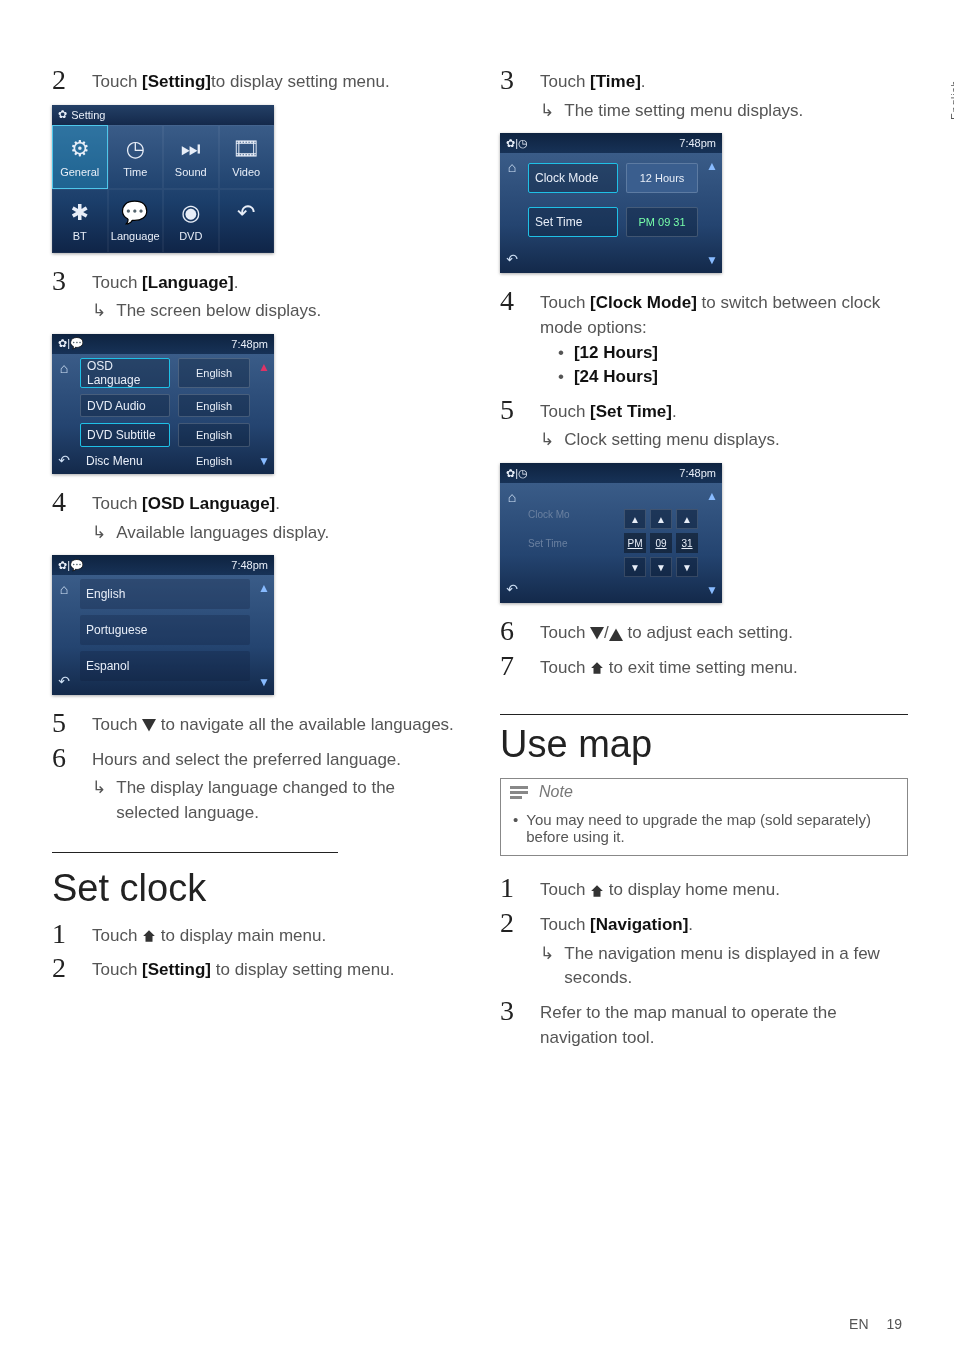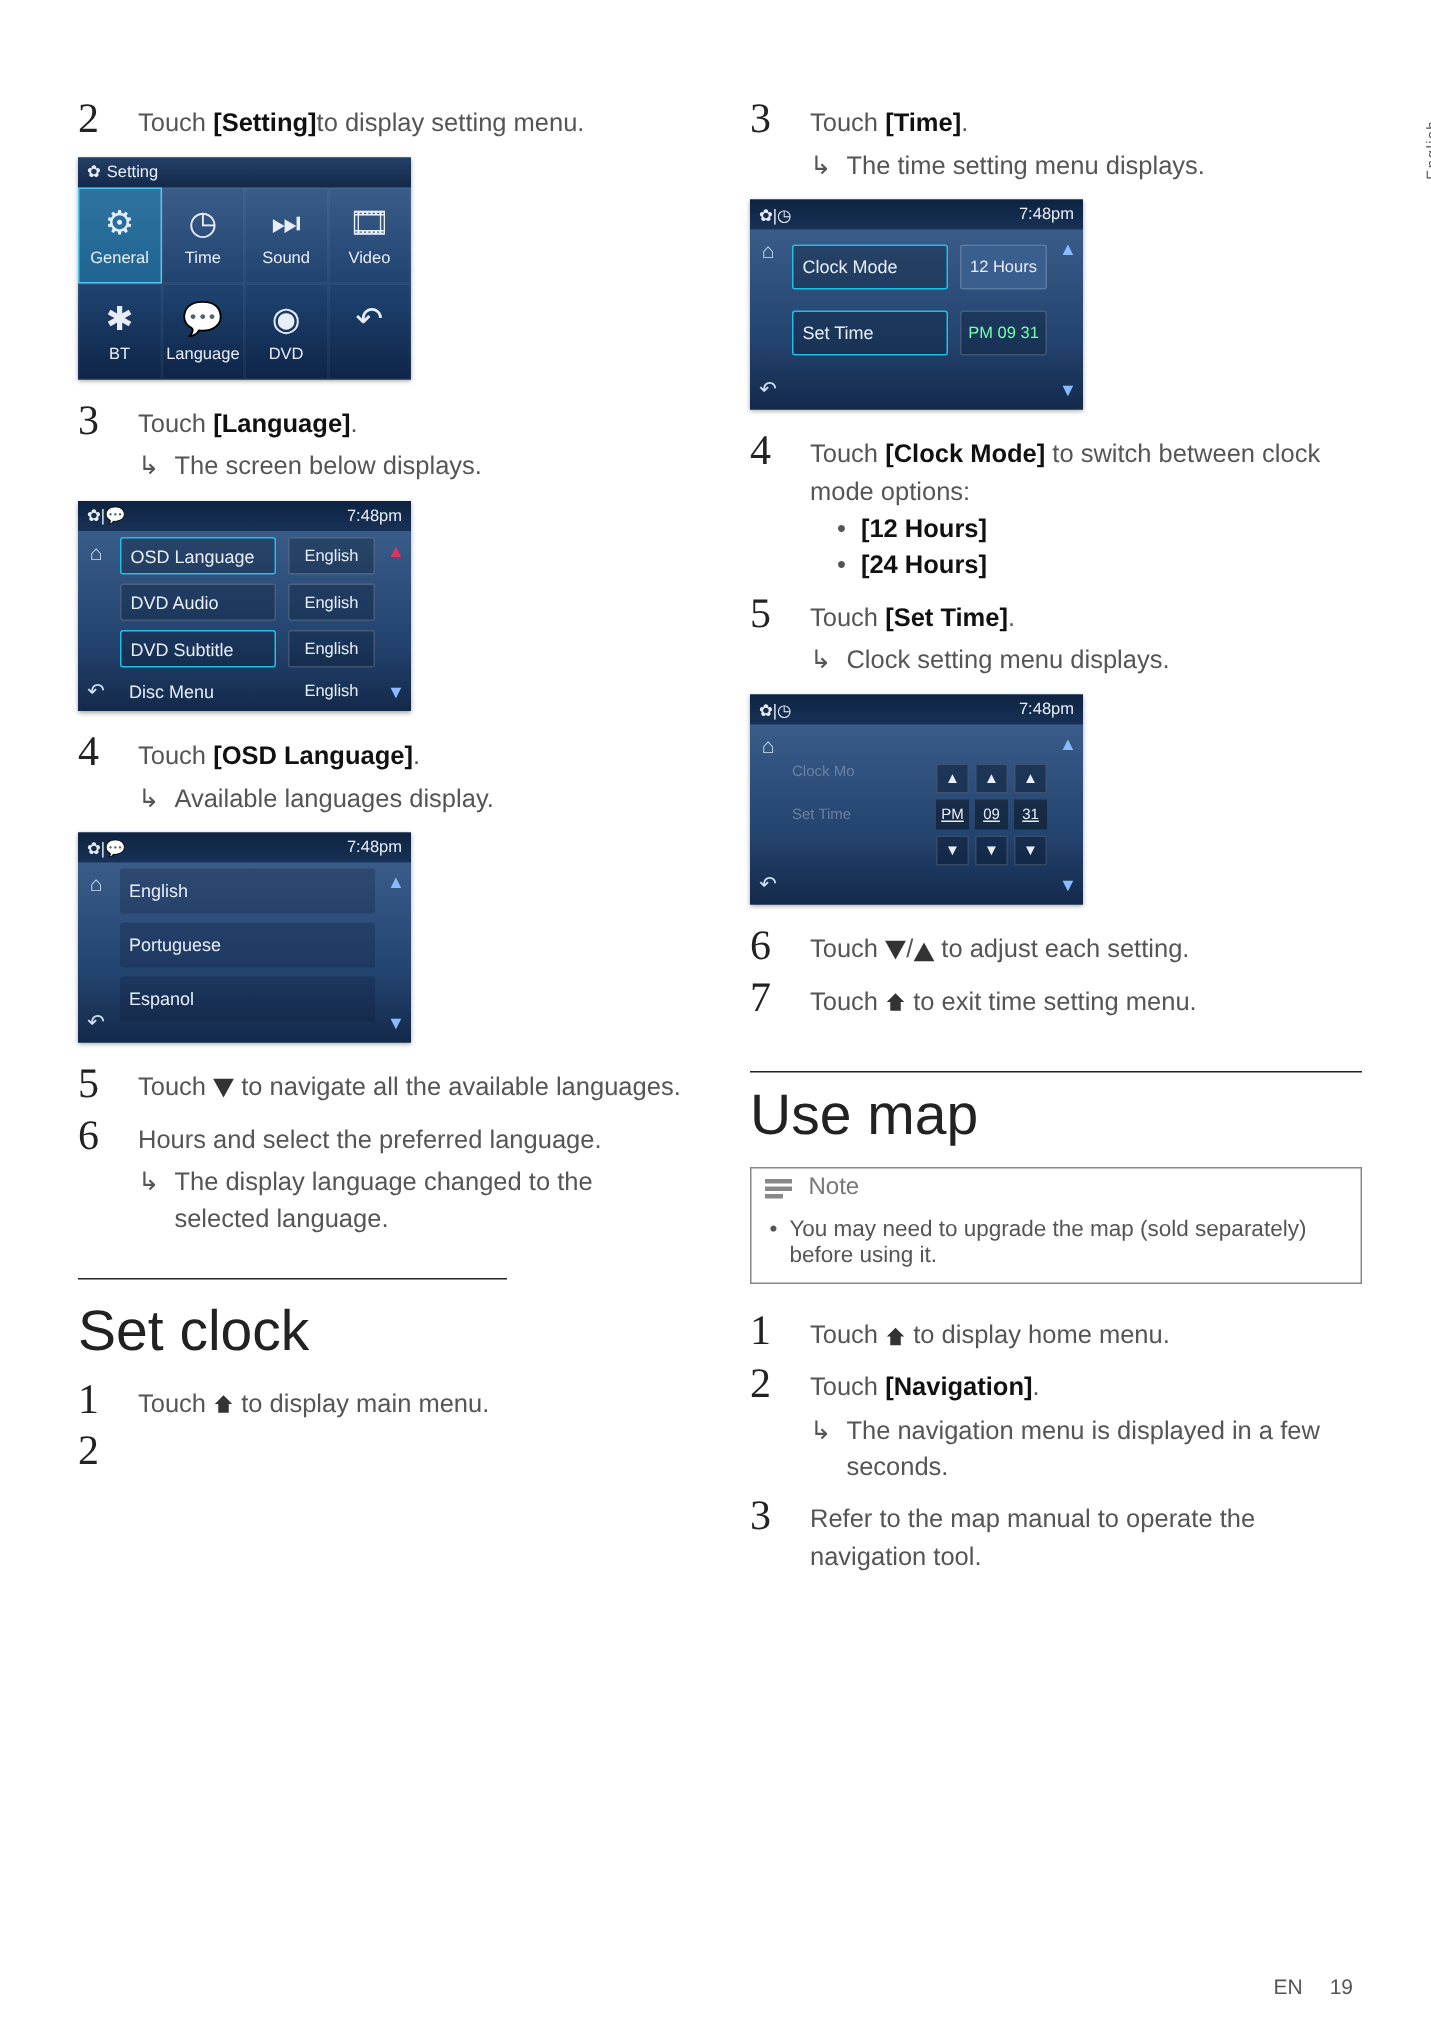--- a/index.html
+++ b/index.html
@@ -17,35 +17,35 @@
   .step-body .sub { display: flex; gap: 10px; margin: 4px 0 0 0; }
   .step-body .sub .arrow { flex: none; }
   .bul { display:flex; gap:10px; padding-left:18px; }
   .bul::before { content:"•"; }
 
   .hr { border: none; border-top: 1.5px solid #222; margin: 26px 0 14px 0; width: 70%; }
   .hr2 { border: none; border-top: 1.5px solid #222; margin: 34px 0 8px 0; width: 100%; }
   h2.sect { font-size: 38px; font-weight: 400; color: #222; margin: 0 0 10px 0; }
 
   .note-box { border:1px solid #888; margin:12px 0 18px 0; }
-  .note-head { display:flex; align-items:center; gap:8px; padding:4px 8px; color:#777; }
+  .note-head { display:flex; align-items:center; gap:8px; padding:4px 8px; color:#777;font-style:italic; }
   .note-body { padding:6px 12px 10px 12px; font-size:15px; color:#555; }
   .note-body .nbul { display:flex; gap:8px; }
   .note-body .nbul::before { content:"•"; }
 
   
   .shot { width: 222px; margin: 10px 0 14px 0; box-shadow: 0 1px 3px rgba(0,0,0,.35); font-size:12px; color:#e8eef8; background:#1b3a66; }
   .shot .topbar { height:20px; background: linear-gradient(#0e2340,#173257); display:flex; align-items:center; justify-content:space-between; padding:0 6px; font-size:11px; }
   .shot .body { display:flex; height:120px; background: linear-gradient(180deg,#3a5c88 0%, #244470 60%, #13294a 100%); }
   .shot .sidecol { width:24px; display:flex; flex-direction:column; justify-content:space-between; align-items:center; padding:6px 0; }
   .shot .sidecol .ico { color:#cfe0f5; font-size:14px; }
   .shot .mid { flex:1; padding:4px; display:flex; flex-direction:column; gap:6px; }
   .row2 { display:flex; gap:8px; align-items:stretch; height:30px; }
   .cellL { flex:1; background:rgba(10,25,50,.35); border:1px solid rgba(255,255,255,.18); border-radius:2px; display:flex; align-items:center; padding:0 6px; font-size:12px; }
-  .cellR { width:58px; background:rgba(10,25,50,.35); border:1px solid rgba(255,255,255,.18); border-radius:2px; display:flex; align-items:center; justify-content:center; font-size:11px; }
+  .cellR { width:72px; background:rgba(10,25,50,.35); border:1px solid rgba(255,255,255,.18); border-radius:2px; display:flex; align-items:center; justify-content:center; font-size:11px; }
   .arrowcol { width:20px; display:flex; flex-direction:column; justify-content:space-between; align-items:center; padding:6px 0; }
   .hl { border:1.5px solid #1fc0e6 !important; }
 
   
   .gridshot { width: 222px; margin: 10px 0 14px 0; box-shadow: 0 1px 3px rgba(0,0,0,.35); background:#1b3a66; font-size:11px; color:#e8eef8;}
   .gridshot .ttl { height:20px; background:linear-gradient(#244066,#14294b); display:flex; align-items:center; gap:4px; padding:0 6px; }
   .gridshot .grid { display:grid; grid-template-columns:repeat(4,1fr); gap:0; background:linear-gradient(180deg,#3a5c88 0%,#1b3e6a 60%,#0f2447 100%); }
   .gcell { height:64px; display:flex; flex-direction:column; align-items:center; justify-content:center; gap:4px; border:1px solid rgba(255,255,255,.05);}
   .gico { font-size:22px; }
   .gcell.sel { background:rgba(30,160,210,.35); border:1px solid #4fc7ea; }
@@ -230,20 +230,23 @@
       <div class="step">
         <div class="step-num">1</div>
         <div class="step-body">
           <span>Touch </span><svg class="sym" viewBox="0 0 12 12">
               <path d="M6 1 L11 6 H9 V11 H3 V6 H1 Z"></path>
             </svg><span> to display main menu.</span>
         </div>
       </div>
       <div class="step">
         <div class="step-num">2</div>
+        <div class="step-body">
+          <span>Touch </span><span class="bold">[Setting]</span><span> to display setting menu.</span>
+        </div>
       </div>
 
     </div>
 
     <div class="col">
 
       <div class="step">
         <div class="step-num">3</div>
         <div class="step-body">
           <span>Touch </span><span class="bold">[Time]</span><span>.</span>

